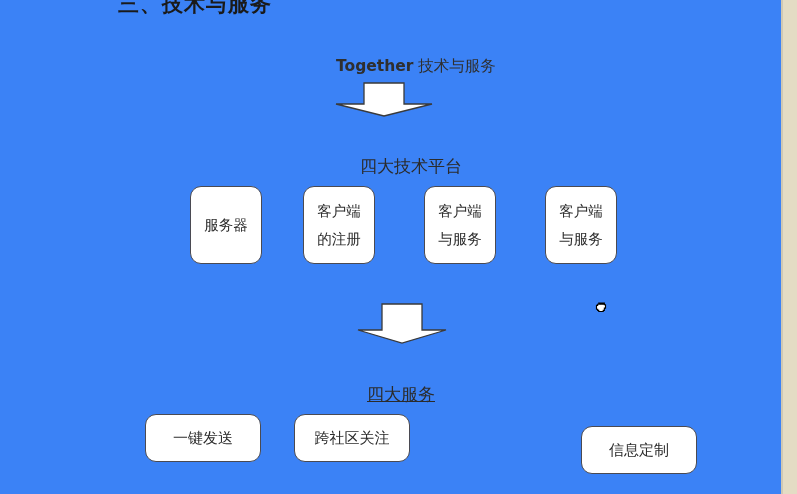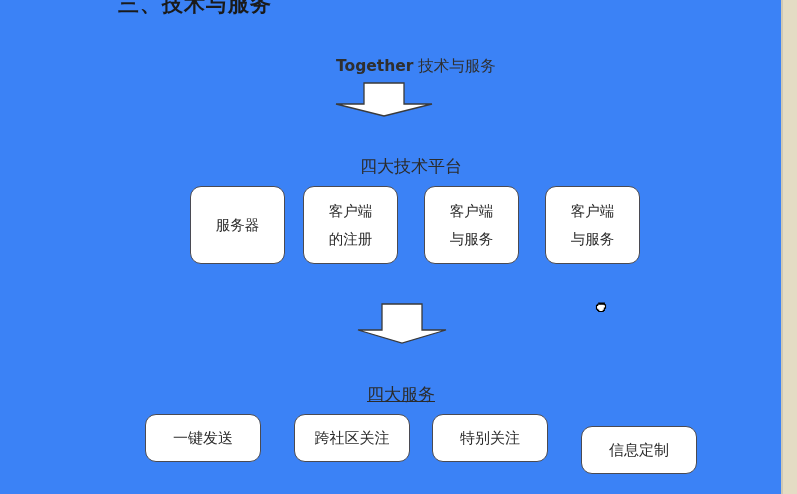--- a/index.html
+++ b/index.html
@@ -98,21 +98,21 @@
     background: #ffffff;
     box-sizing: border-box;
     display: flex;
     flex-direction: column;
     align-items: center;
     justify-content: center;
     font-family: "DejaVu Serif", "Liberation Serif", serif;
     color: #2b2b2b;
   }
   .platform-box {
-    width: 95px;
+    width: 72px;
     height: 78px;
     font-size: 14.5px;
     line-height: 1.95;
   }
   .platform-box .line {
     display: block;
   }
   .service-box {
     width: 116px;
     height: 48px;
@@ -178,23 +178,20 @@
     <path d="M 26 1 L 66 1 L 66 27 L 90 27 L 46 40 L 2 27 L 26 27 Z" fill="#ffffff" stroke="#3a3a3a" stroke-width="1.3" stroke-linejoin="miter"></path>
   </svg>
 
   <div id="services-heading" class="node-heading">四大服务</div>
 
   <div class="node-box service-box" id="service-box-0">
     <span>一键发送</span>
   </div>
   <div class="node-box service-box" id="service-box-1">
     <span>跨社区关注</span>
-  </div>
-  <div class="node-box service-box" id="service-box-2">
-    <span>特别关注</span>
   </div>
   <div class="node-box service-box" id="service-box-3">
     <span>信息定制</span>
   </div>
 
   <svg id="grab-cursor" viewBox="0 0 16 16">
     <path d="M4 9 L4 6.5 L5 6.5 L5 5.5 L6 5.5 L6 4.5 L7 4.5 L7 5.5
              L8 5.5 L8 4.5 L9 4.5 L9 5.5 L10 5.5 L10 4.5 L11 4.5
              L11 6 L12 6 L12 9 L11 9 L11 11 L10 11 L10 12 L6 12
              L6 11 L5 11 L5 10 L4 10 Z" fill="#ffffff" stroke="#000000" stroke-width="1"></path>

